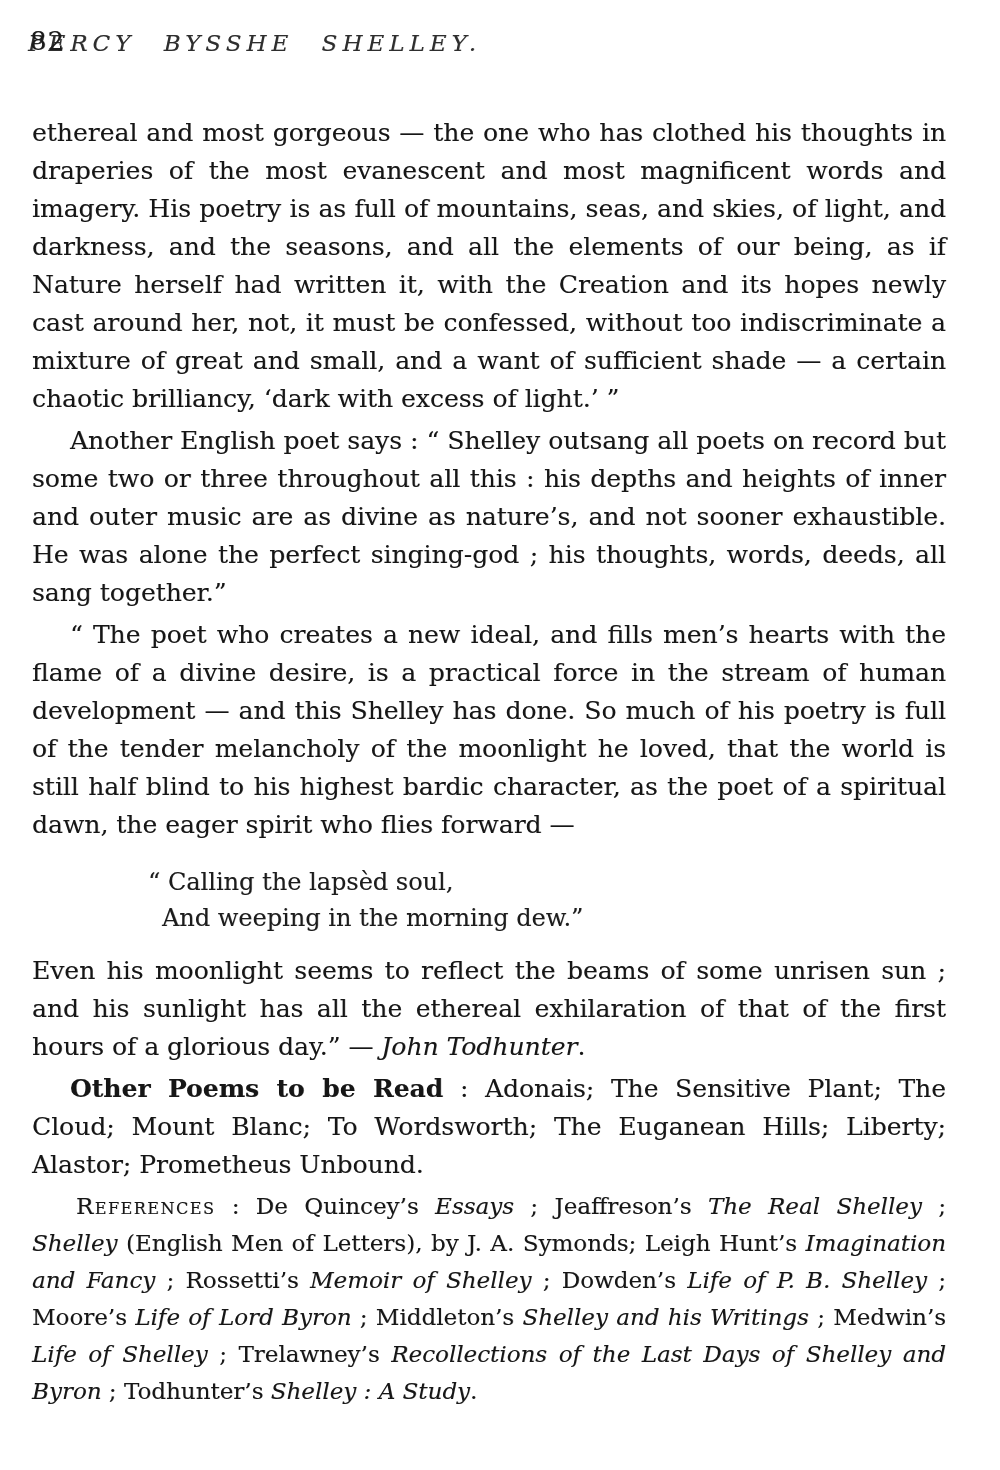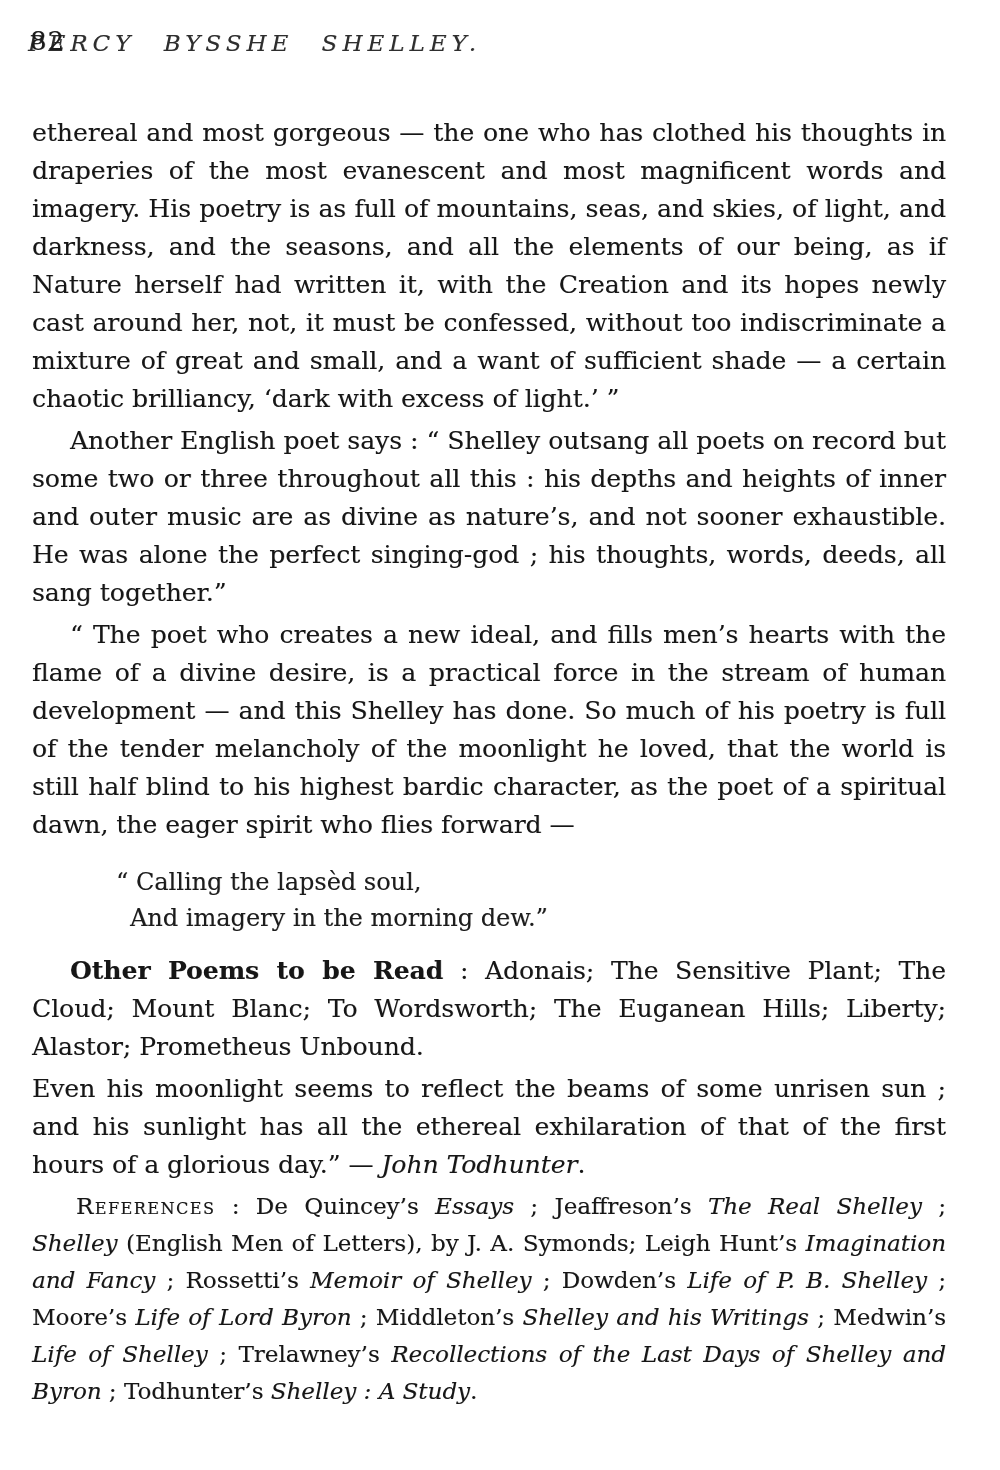--- a/index.html
+++ b/index.html
@@ -50,21 +50,21 @@
   }
   p.body-par {
     margin: 4px;
     font-size: 25px;
     line-height: 38px;
     text-align: justify;
     color: #161616;
   }
   p.indent { text-indent: 38px; }
   .verse {
-    margin: 20px 0 16px 88px;
+    margin: 20px 0 16px 120px;
     font-size: 24px;
     line-height: 36px;
     color: #1c1c1c;
   }
   .verse-line-2 { margin-left: 14px; }
   .gap-large { margin-top: 46px; }
   p.references {
     font-size: 23px;
     line-height: 37px;
     text-indent: 44px;
@@ -86,23 +86,23 @@
   <main>
 
     <p class="body-par"><span>ethereal and most gorgeous — the one who has clothed his thoughts in draperies of the most evanescent and most magnificent words and imagery.  His poetry is as full of mountains, seas, and skies, of light, and darkness, and the seasons, and all the elements of our being, as if Nature herself had written it, with the Creation and its hopes newly cast around her, not, it must be confessed, without too indiscriminate a mixture of great and small, and a want of sufficient shade — a certain chaotic brilliancy, ‘dark with excess of light.’ ”</span></p>
 
     <p class="body-par indent"><span>Another English poet says : “ Shelley outsang all poets on record but some two or three throughout all this : his depths and heights of inner and outer music are as divine as nature’s, and not sooner exhaustible.  He was alone the perfect singing-god ; his thoughts, words, deeds, all sang together.”</span></p>
 
     <p class="body-par indent"><span>“ The poet who creates a new ideal, and fills men’s hearts with the flame of a divine desire, is a practical force in the stream of human development — and this Shelley has done.  So much of his poetry is full of the tender melancholy of the moonlight he loved, that the world is still half blind to his highest bardic character, as the poet of a spiritual dawn, the eager spirit who flies forward —</span></p>
 
     <div class="verse">
       <div>“ Calling the lapsèd soul,</div>
-      <div class="verse-line-2">And imagery in the morning dew.”</div>
+      <div class="verse-line-2">And weeping in the morning dew.”</div>
     </div>
 
+    <p class="body-par"><span>Even his moonlight seems to reflect the beams of some unrisen sun ; and his sunlight has all the ethereal exhilaration of that of the first hours of a glorious day.” — </span><span class="i">John Todhunter</span><span>.</span></p>
+
     <p class="body-par indent gap-large"><span class="b">Other Poems to be Read</span><span> : Adonais;  The Sensitive Plant;  The Cloud;  Mount Blanc;  To Wordsworth;  The Euganean Hills;  Liberty;  Alastor;  Prometheus Unbound.</span></p>
-
-    <p class="body-par"><span>Even his moonlight seems to reflect the beams of some unrisen sun ; and his sunlight has all the ethereal exhilaration of that of the first hours of a glorious day.” — </span><span class="i">John Todhunter</span><span>.</span></p>
 
     <p class="body-par references gap-large"><span class="sc">References</span><span> :  De Quincey’s </span><span class="i">Essays</span><span> ;  Jeaffreson’s </span><span class="i">The Real Shelley</span><span> ; </span><span class="i">Shelley</span><span> (English Men of Letters), by J. A. Symonds;  Leigh Hunt’s </span><span class="i">Imagination and Fancy</span><span> ;  Rossetti’s </span><span class="i">Memoir of Shelley</span><span> ;  Dowden’s </span><span class="i">Life of P. B. Shelley</span><span> ;  Moore’s </span><span class="i">Life of Lord Byron</span><span> ;  Middleton’s </span><span class="i">Shelley and his Writings</span><span> ;  Medwin’s </span><span class="i">Life of Shelley</span><span> ;  Trelawney’s </span><span class="i">Recollections of the Last Days of Shelley and Byron</span><span> ;  Todhunter’s </span><span class="i">Shelley : A Study</span><span>.</span></p>
 
   </main>
 </div>
 
 </body></html>

